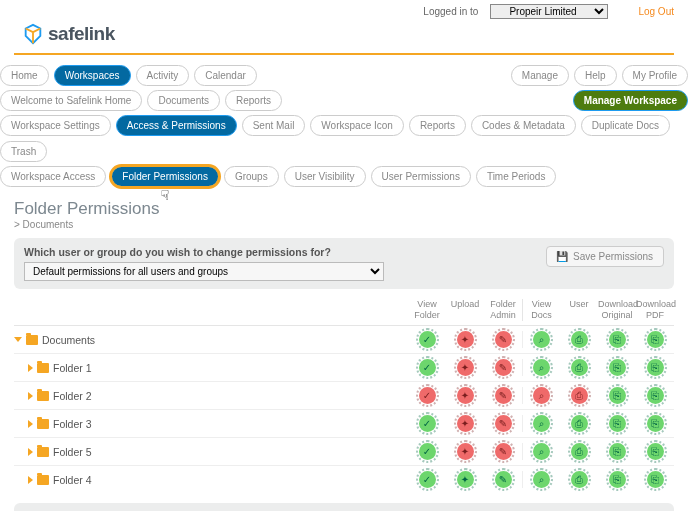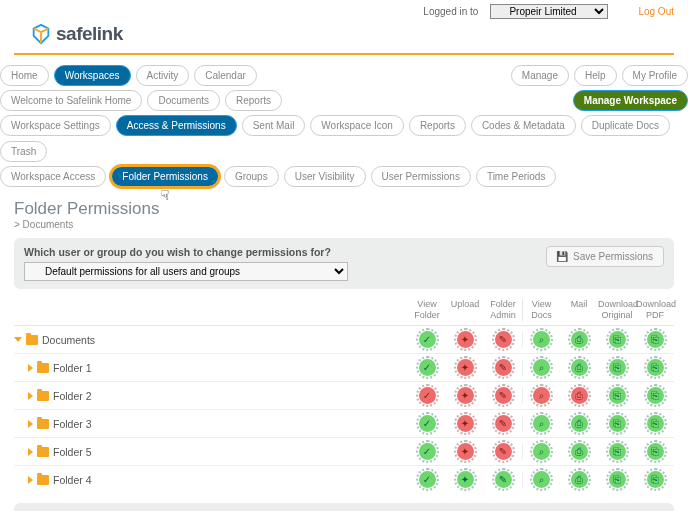--- a/index.html
+++ b/index.html
@@ -22,21 +22,21 @@
   .topbar select {
     font-size: 10px;
     border: 1px solid #888;
     background: #eee;
     padding: 0 14px;
   }
   .logout { color: #f58a1f; font-size: 10px; margin-left: 18px; cursor: pointer; }
   .logo-row {
     display: flex;
     align-items: center;
-    padding: 2px 30px 8px;
+    padding: 2px 22px 8px;
   }
   .logo { display:flex; align-items:center; gap:4px; }
   .logo svg { width: 22px; height: 22px; }
   .logo-text { font-size: 19px; color: #5b6770; letter-spacing: -0.5px; }
   .logo-text b { font-weight: bold; color:#4a5560;}
   hr.accent {
     border: none;
     border-top: 2px solid #f5a623;
     margin: 0 14px 8px;
   }
@@ -98,23 +98,23 @@
     margin: 6px 14px;
     background: #eceded;
     border-radius: 6px;
     padding: 8px 10px;
     display: flex;
     align-items: flex-start;
     gap: 24px;
   }
   .panel .prompt { font-size: 10.5px; color: #555; font-weight: bold; margin-bottom:4px; display:block;}
   .panel select.wide {
-    width: 324px;
+    width: 360px;
     font-size: 10px;
-    padding: 2px 16px;
+    padding: 2px 4px;
     background: #f7f7f7;
     border: 1px solid #bbb;
   }
   .btn-save {
     margin-left: auto;
     border: 1px solid #ccc;
     border-radius: 4px;
     background: #f6f6f6;
     padding: 4px 10px;
     font-size: 10px;
@@ -297,21 +297,21 @@
       </div>
       <div class="perm-col">
         <span class="l1">Folder</span>
         <span class="l2">Admin</span>
       </div>
       <div class="perm-col sep">
         <span class="l1">View</span>
         <span class="l2">Docs</span>
       </div>
       <div class="perm-col">
-        <span class="l1">Mail</span>
+        <span class="l1">User</span>
         <span class="l2">&nbsp;</span>
       </div>
       <div class="perm-col">
         <span class="l1">Download</span>
         <span class="l2">Original</span>
       </div>
       <div class="perm-col">
         <span class="l1">Download</span>
         <span class="l2">PDF</span>
       </div>

